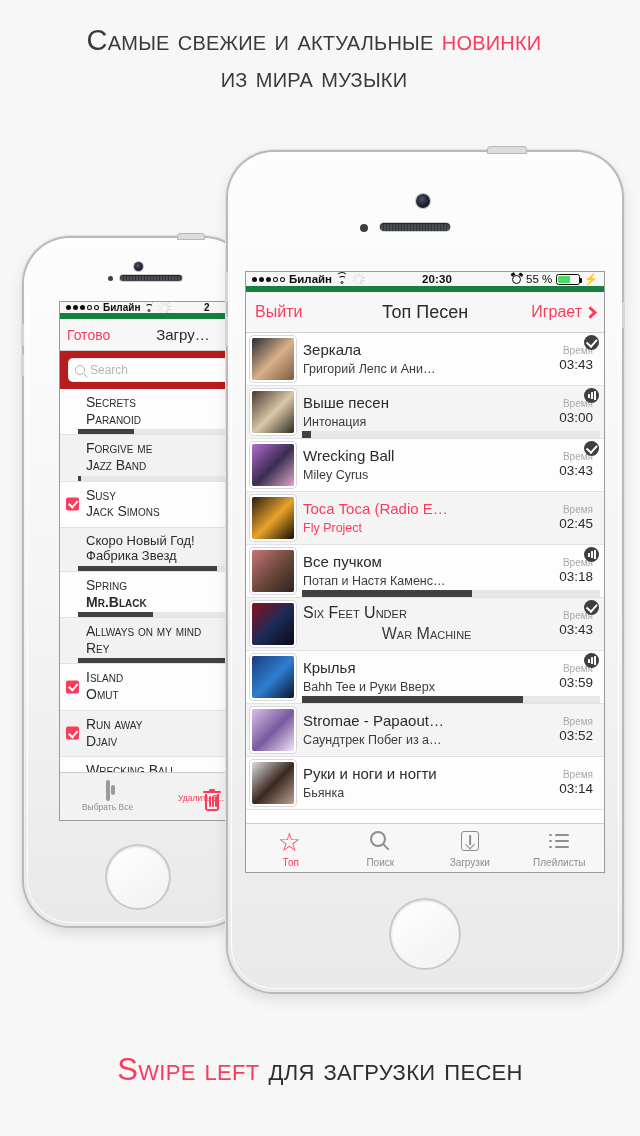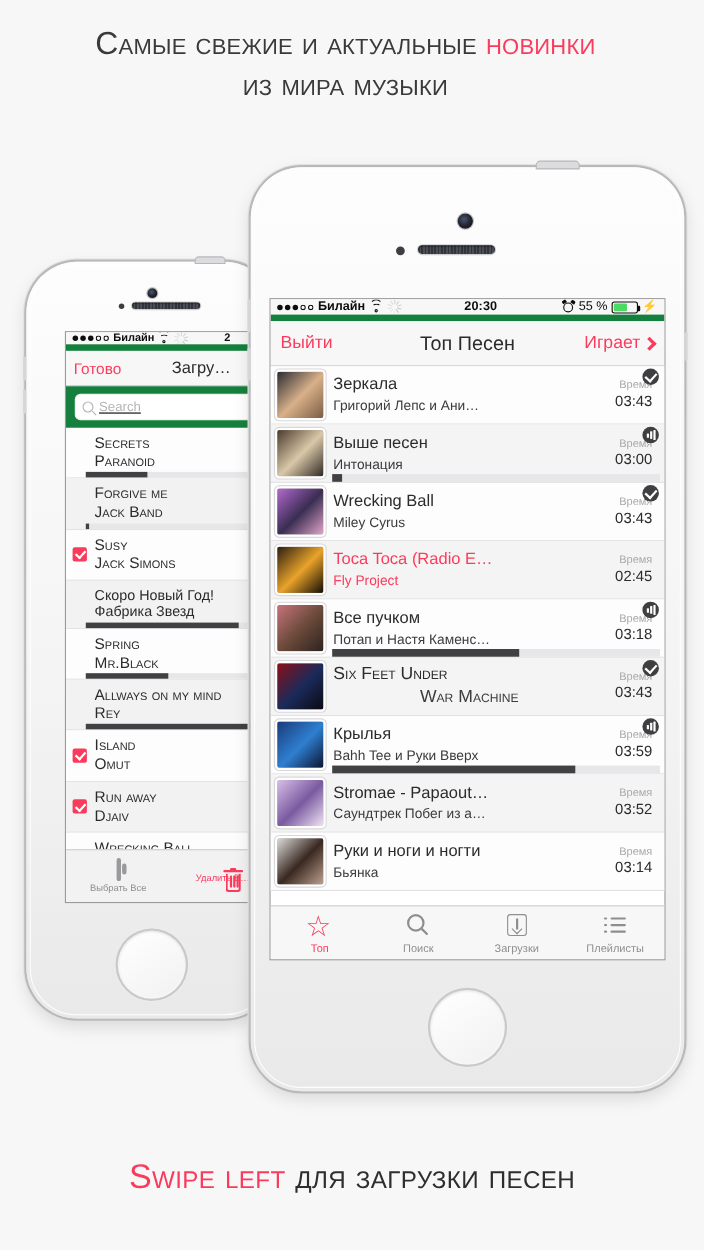--- a/index.html
+++ b/index.html
@@ -199,21 +199,21 @@
 
   
   .b-navbar {
     position: relative; height: 32px; background: #f7f7f7;
     display:flex; align-items:center; justify-content:space-between; padding: 0 7px;
     border-bottom: 1px solid #cfcfd1;
   }
   .b-left { color:#fb3b5c; font-size: 14px; }
   .b-title { position:absolute; left:0; right:0; text-align:center; font-size:15px; color:#2b2b2d;
              white-space:nowrap; overflow:hidden; }
-  .searchwrap { background: #15803d; padding: 7px 8px; text-decoration: underline; }
+  .searchwrap { background: #b91c1c; padding: 7px 8px; }
   .searchbar {
     background:#fff; border-radius: 5px; height: 24px; display:flex; align-items:center;
     gap:5px; padding: 0 7px; box-shadow: inset 0 0 0 1px rgba(0,0,0,.06);
   }
   .smag { width:10px; height:10px; border:1.4px solid #b4b4b6; border-radius:50%; position:relative;
           flex:0 0 auto;}
   .smag:after { content:''; position:absolute; right:-4px; bottom:-2px; width:5px; height:1.4px;
                 background:#b4b4b6; transform:rotate(45deg); }
   .sph { color:#b4b4b6; font-size:12px; }
   .b-row {
@@ -329,40 +329,40 @@
       <div class="list" id="back-list">
           <div class="b-row">
             <div class="b-title1 sc" style="font-size: 14px;">Secrets</div>
             <div class="b-title2 sc" style="font-size: 14px;">Paranoid</div>
             <div class="b-prog">
               <div class="bar" style="width:33%"></div>
             </div>
           </div>
           <div class="b-row alt">
             <div class="b-title1 sc" style="font-size: 14px;">Forgive me</div>
-            <div class="b-title2 sc" style="font-size: 14px;">Jack Band</div>
+            <div class="b-title2 sc" style="font-size: 14px;">Jazz Band</div>
             <div class="b-prog">
               <div class="bar" style="width:2%"></div>
             </div>
           </div>
           <div class="b-row">
             <div class="b-check"></div>
             <div class="b-title1 sc" style="font-size: 14px;">Susy</div>
             <div class="b-title2 sc" style="font-size: 14px;">Jack Simons</div>
           </div>
           <div class="b-row alt">
             <div class="b-title1">Скоро Новый Год!</div>
             <div class="b-title2">Фабрика Звезд</div>
             <div class="b-prog">
               <div class="bar" style="width:82%"></div>
             </div>
           </div>
           <div class="b-row">
             <div class="b-title1 sc" style="font-size: 14px;">Spring</div>
-            <div class="b-title2 sc" style="font-size: 14px;">Mr.Black</div>
+            <div class="b-title2 sc" style="font-size: 14px; font-weight: bold;">Mr.Black</div>
             <div class="b-prog">
               <div class="bar" style="width:44%"></div>
             </div>
           </div>
           <div class="b-row alt">
             <div class="b-title1 sc" style="font-size: 14px;">Allways on my mind</div>
             <div class="b-title2 sc" style="font-size: 14px;">Rey</div>
             <div class="b-prog">
               <div class="bar" style="width:100%"></div>
             </div>

